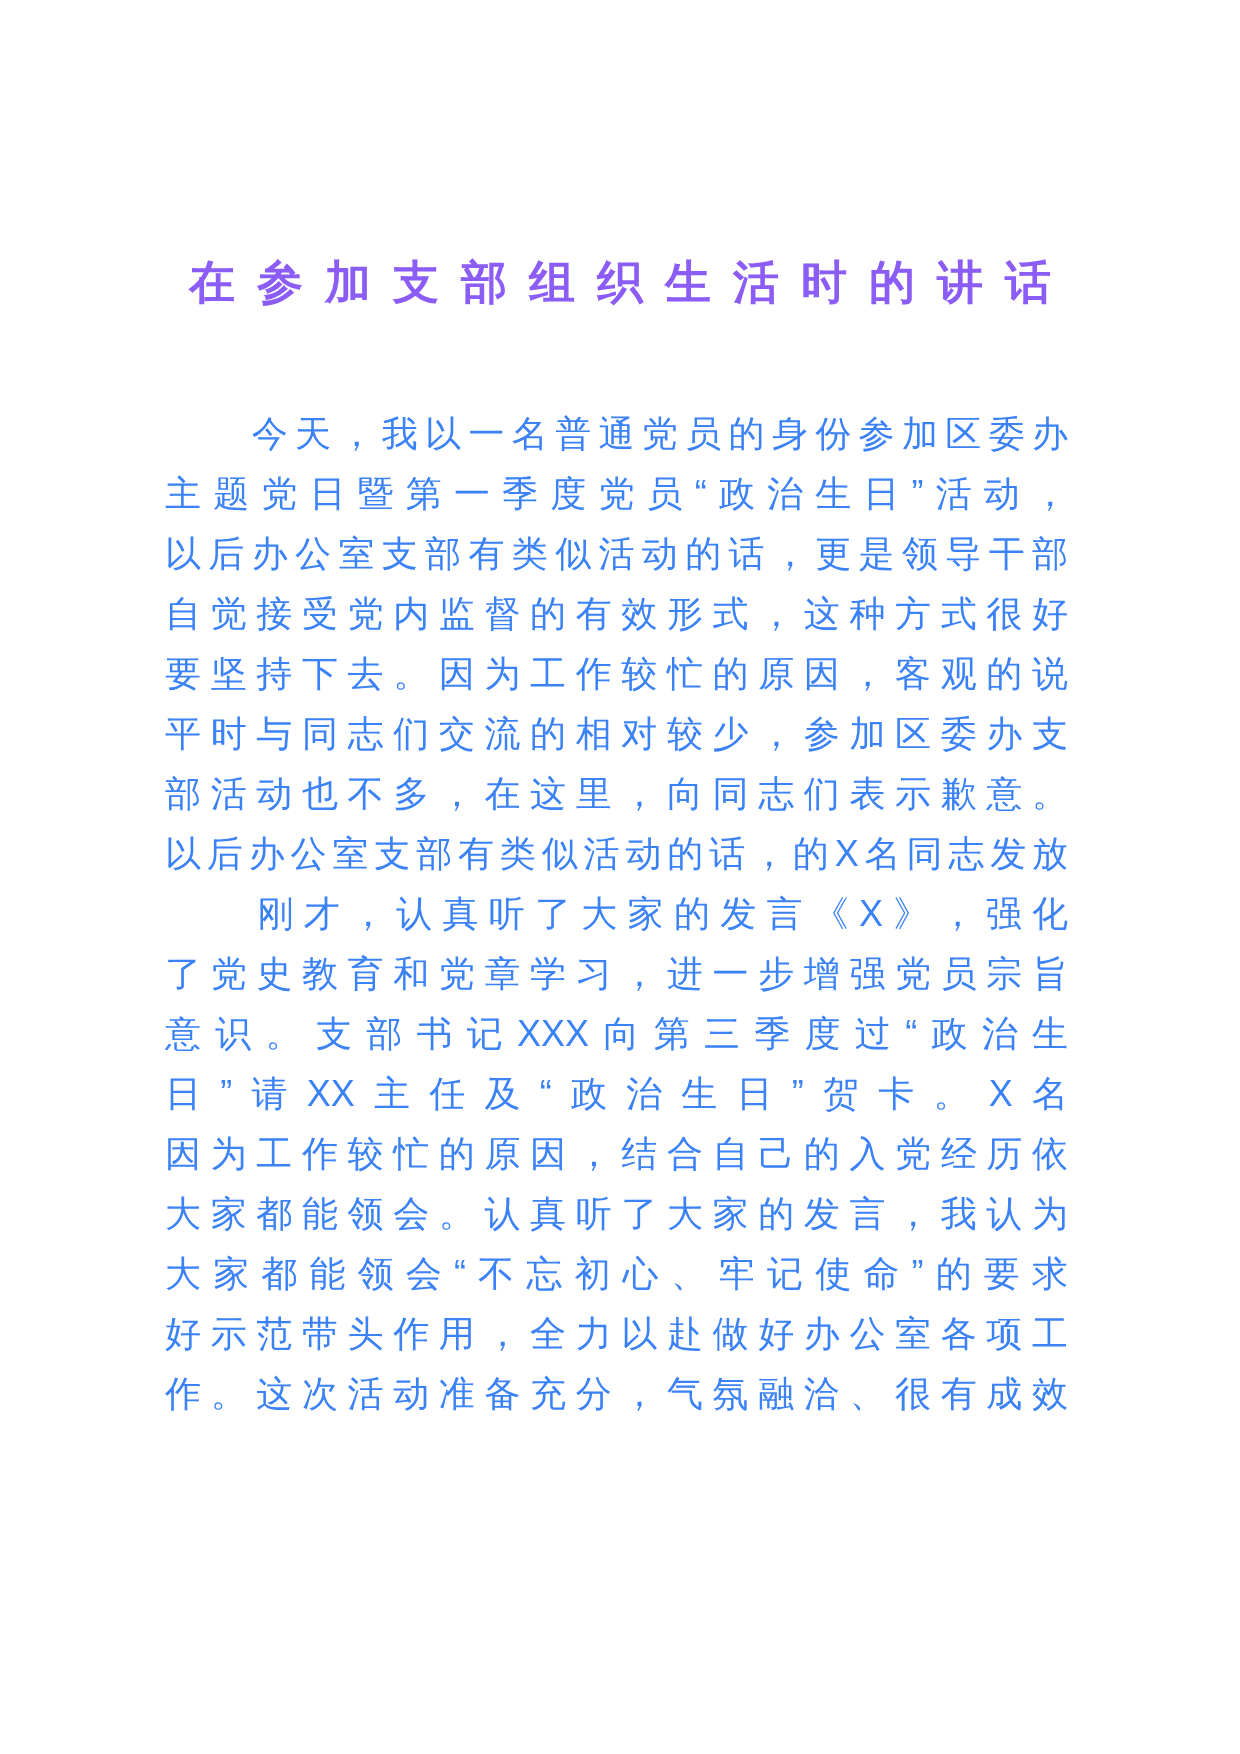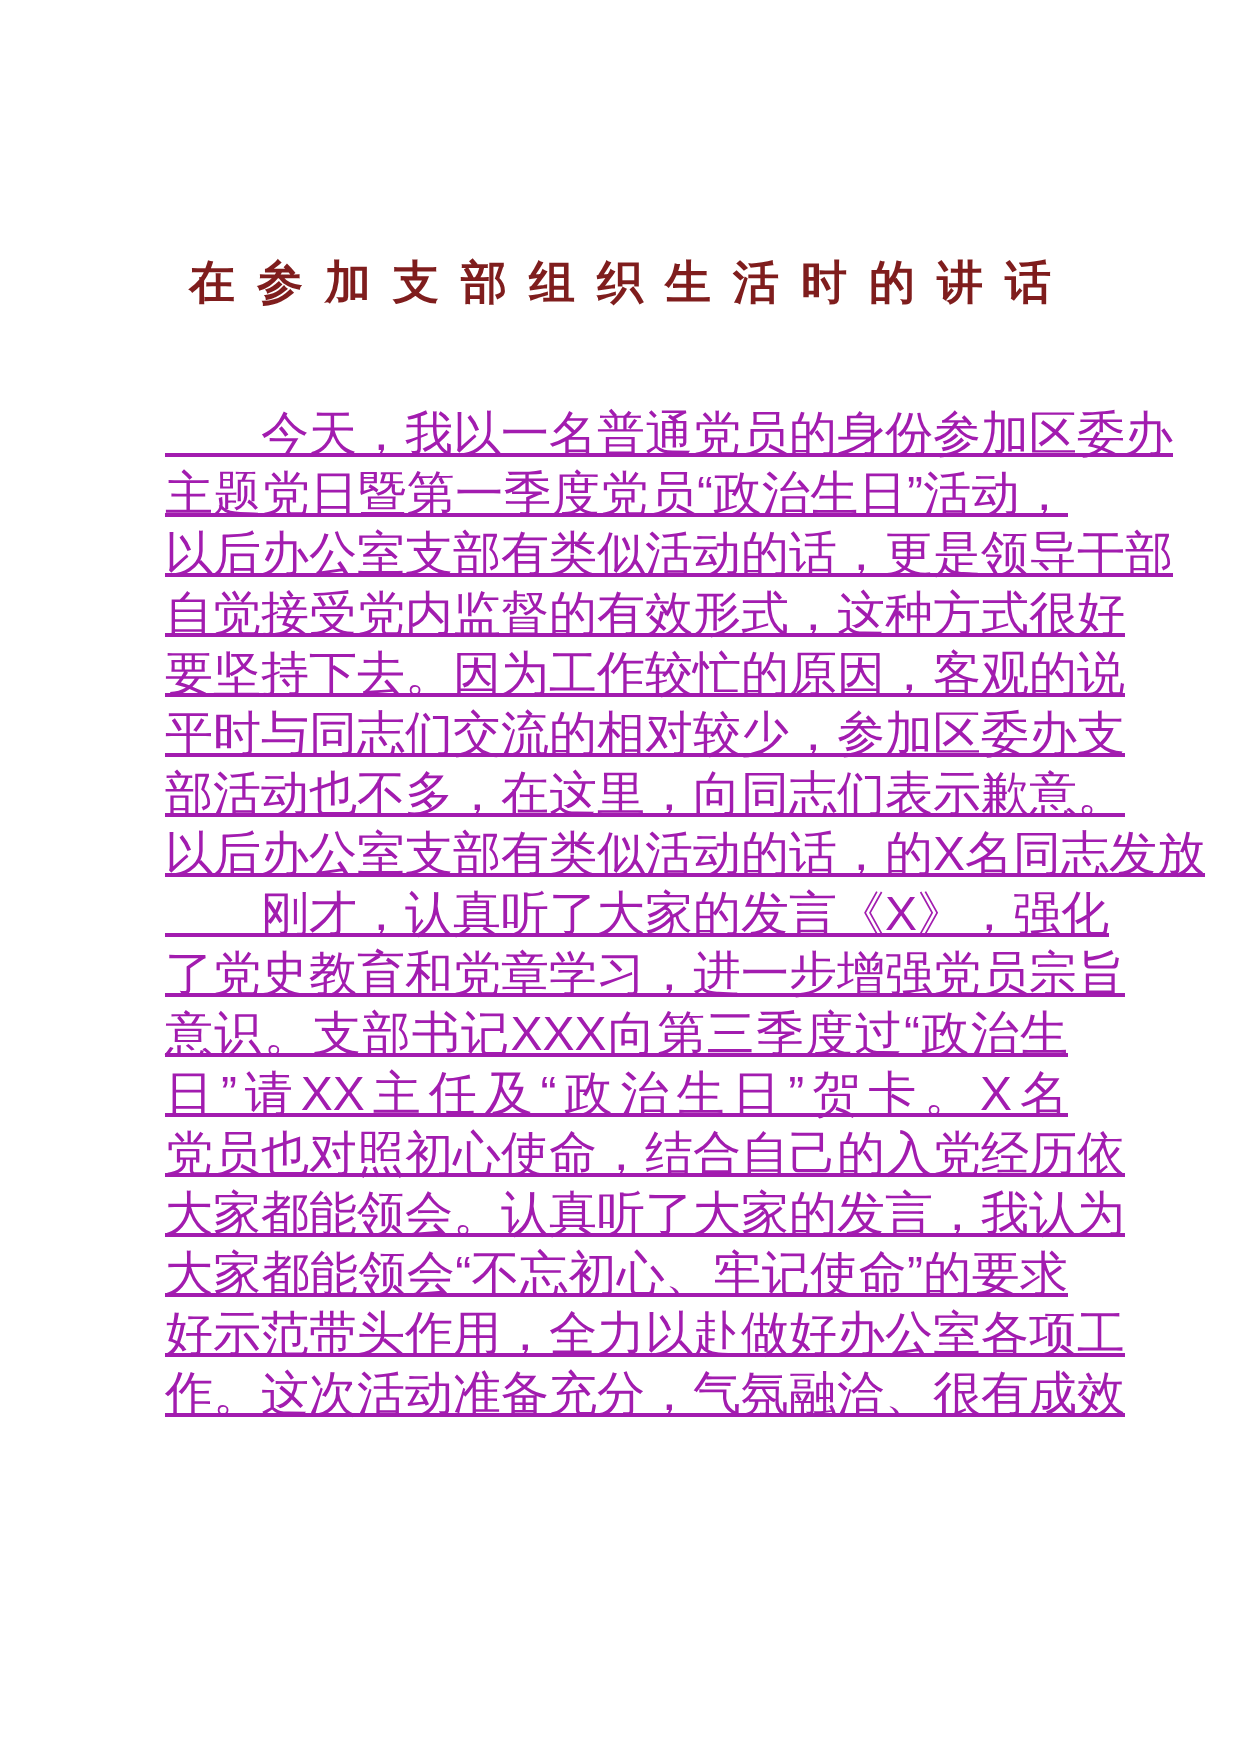--- a/index.html
+++ b/index.html
@@ -20,40 +20,39 @@
     position: absolute;
     top: 252px;
     left: 0;
     width: 100%;
     margin: 0;
     text-align: center;
     font-size: 46px;
     font-weight: bold;
     letter-spacing: 22px;
     text-indent: 22px;
-    color: #7f1d1d;
+    color: #8b5cf6;
     white-space: nowrap;
   }
   .doc-body {
     position: absolute;
     top: 404px;
     left: 165px;
     width: 903px;
   }
   .text-line {
     height: 60px;
     line-height: 60px;
-    font-size: 48px;
+    font-size: 36px;
     font-weight: normal;
-    color: #a21caf;
+    color: #3b82f6;
     text-align: justify;
     text-align-last: justify;
     white-space: nowrap;
     overflow: visible;
-    text-decoration: underline;
   }
 </style>
 </head>
 <body>
 
 <div class="page">
   <h1 class="doc-title">在参加支部组织生活时的讲话</h1>
 
   <div class="doc-body">
     <div class="text-line">　　今天，我以一名普通党员的身份参加区委办</div>
@@ -61,19 +60,19 @@
     <div class="text-line">以后办公室支部有类似活动的话，更是领导干部</div>
     <div class="text-line">自觉接受党内监督的有效形式，这种方式很好</div>
     <div class="text-line">要坚持下去。因为工作较忙的原因，客观的说</div>
     <div class="text-line">平时与同志们交流的相对较少，参加区委办支</div>
     <div class="text-line">部活动也不多，在这里，向同志们表示歉意。</div>
     <div class="text-line">以后办公室支部有类似活动的话，的X名同志发放</div>
     <div class="text-line">　　刚才，认真听了大家的发言《X》，强化</div>
     <div class="text-line">了党史教育和党章学习，进一步增强党员宗旨</div>
     <div class="text-line">意识。支部书记XXX向第三季度过“政治生</div>
     <div class="text-line">日”请XX主任及“政治生日”贺卡。X名</div>
-    <div class="text-line">党员也对照初心使命，结合自己的入党经历依</div>
+    <div class="text-line">因为工作较忙的原因，结合自己的入党经历依</div>
     <div class="text-line">大家都能领会。认真听了大家的发言，我认为</div>
     <div class="text-line">大家都能领会“不忘初心、牢记使命”的要求</div>
     <div class="text-line">好示范带头作用，全力以赴做好办公室各项工</div>
     <div class="text-line">作。这次活动准备充分，气氛融洽、很有成效</div>
   </div>
 </div>
 
 </body></html>

